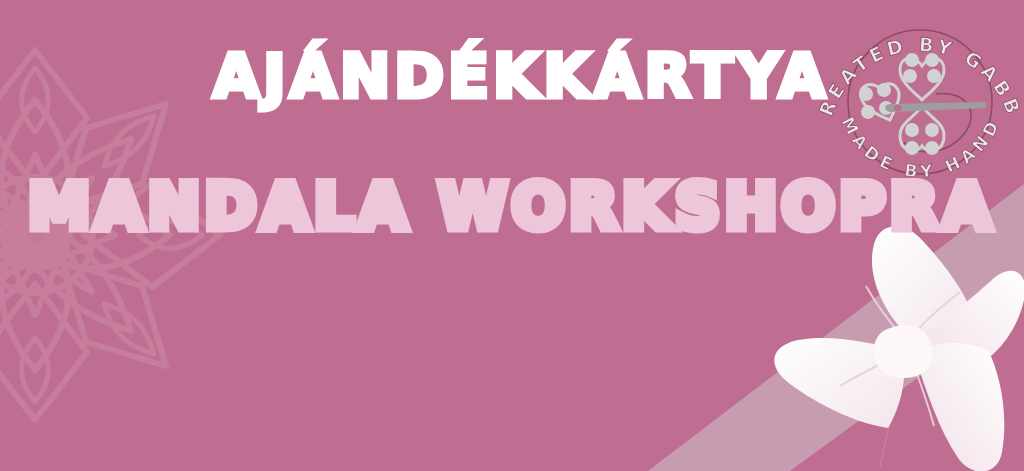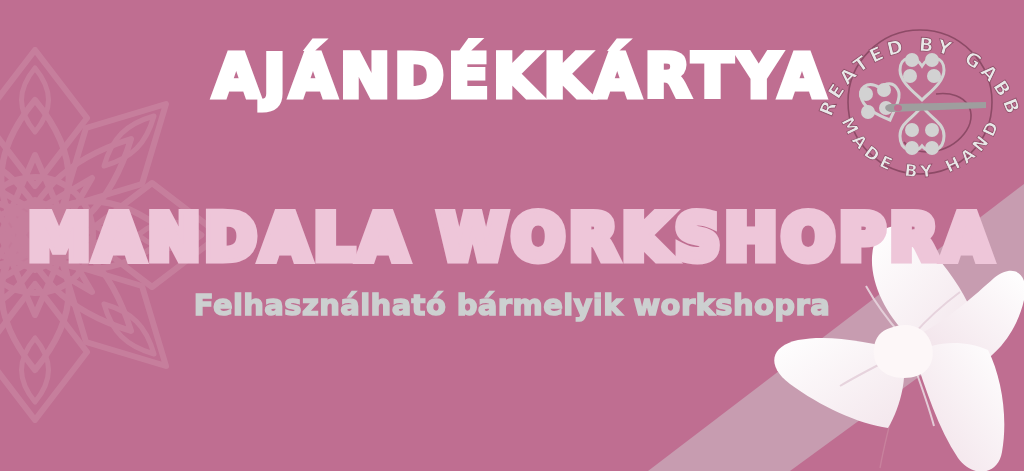--- a/index.html
+++ b/index.html
@@ -91,21 +91,20 @@
     width: 1024px;
     text-align: center;
     font-family: "DejaVu Sans", sans-serif;
     font-weight: 700;
     font-size: 62px;
     line-height: 1;
     letter-spacing: 5px;
     color: #eec6d9;
     -webkit-text-stroke: 9px #eec6d9;
     paint-order: stroke fill;
-    margin-top: 31px;
   }
 
   .tagline {
     position: absolute;
     left: 0;
     top: 291px;
     width: 1024px;
     text-align: center;
     font-family: "DejaVu Sans", sans-serif;
     font-weight: 700;
@@ -258,16 +257,15 @@
       <textPath href="#arcTop" startOffset="50%" text-anchor="middle">CREATED BY GABBY</textPath>
     </text>
     <text font-family="'DejaVu Sans', sans-serif" font-size="17" font-weight="bold" letter-spacing="5" fill="#e8e8e8" stroke="#8e4a66" stroke-width="0.7">
       <textPath href="#arcBottom" startOffset="50%" text-anchor="middle">MADE BY HAND</textPath>
     </text>
   </svg>
 
   <div class="text-block">
     <div class="headline">AJÁNDÉKKÁRTYA</div>
     <div class="subhead">MANDALA WORKSHOPRA</div>
-    <div class="tagline">Felhasználható bármelyik workshopra</div>
   </div>
 
 </div>
 
 </body></html>

